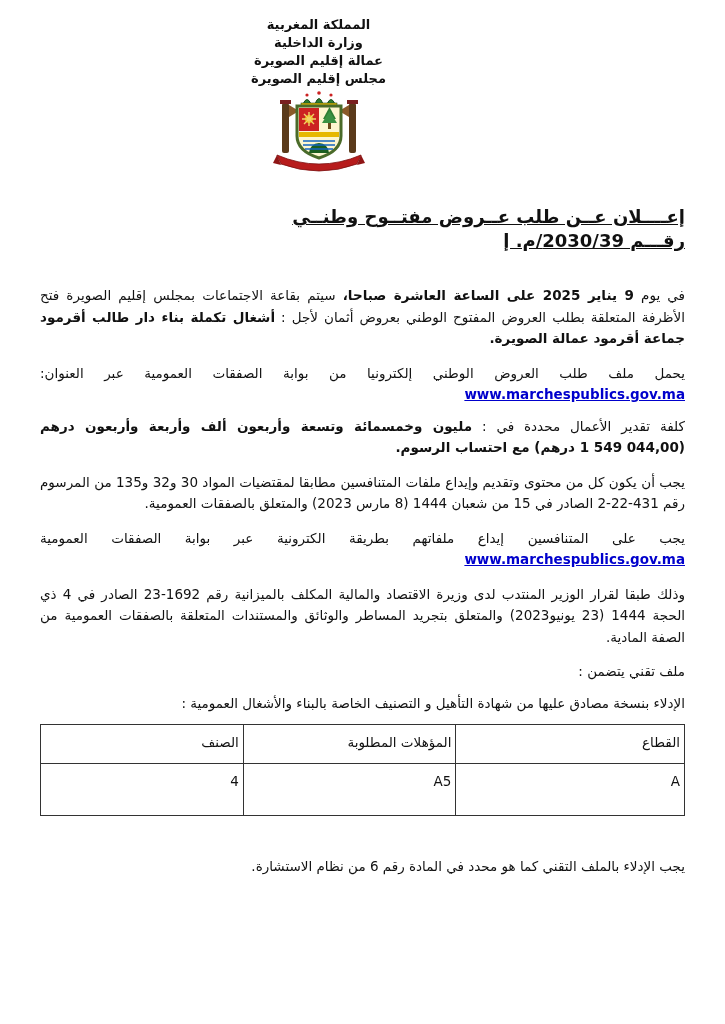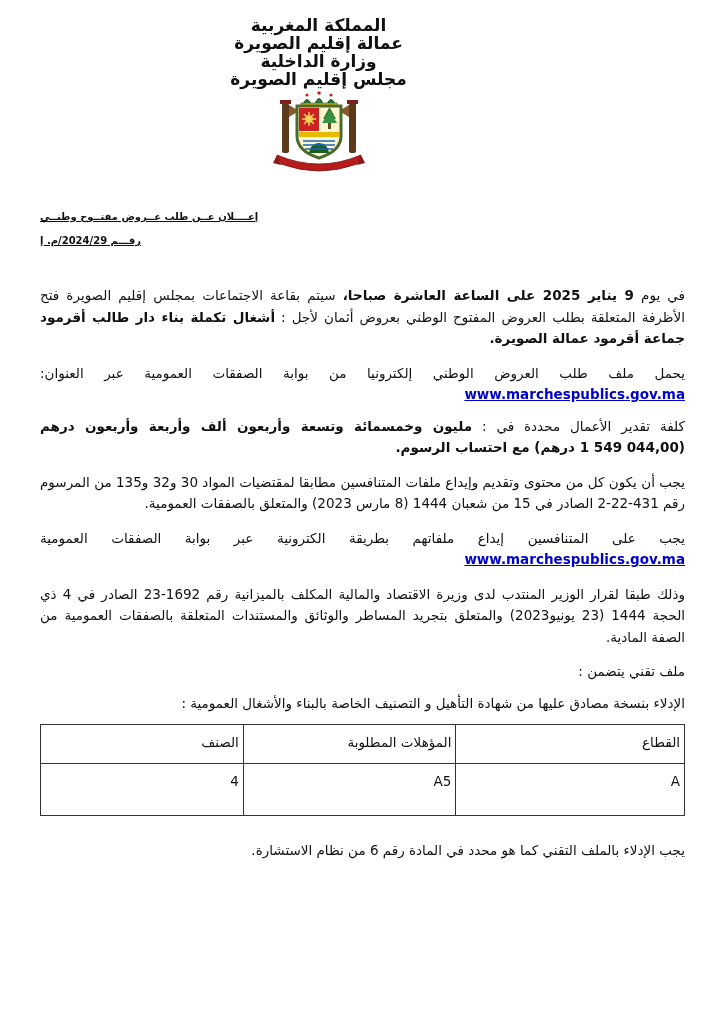--- a/index.html
+++ b/index.html
@@ -5,51 +5,51 @@
   html,body { margin:0; padding:0; background:#888; }
   .page {
     width:725px; height:1024px; margin:0 auto; background:#ffffff;
     direction:rtl; color:#111;
     font-family:"DejaVu Sans", sans-serif;
     padding:16px 40px 0; box-sizing:border-box;
     position:relative; overflow:hidden;
   }
   .gov-header {
     width:300px; margin:0 auto; transform:translateX(-44px);
-    text-align:center; font-weight:bold; font-size:17px; line-height:18px;
+    text-align:center; font-weight:bold; font-size:13px; line-height:18px;
   }
   .gov-header div { white-space:nowrap; }
   .emblem-wrap { width:300px; margin:3px auto 0; transform:translateX(-44px); text-align:center; }
   .doc-title {
-    text-align:left; font-weight:bold; font-size:10px; line-height:24px;
+    text-align:right; font-weight:bold; font-size:18px; line-height:24px;
     margin-top:24px;
   }
   .doc-title .ul { text-decoration:underline; }
   .body-text { margin-top:32px; font-size:13.5px; line-height:21.5px; }
   .para { margin:0 0 13px; text-align:justify; }
   .tight { margin-bottom:10px; }
   .b { font-weight:bold; }
   .doc-link { color:#0000cc; font-weight:bold; text-decoration:underline; cursor:pointer; }
   .ltr-num { direction:ltr; unicode-bidi:embed; }
   table.qual { border-collapse:collapse; width:100%; margin:9px 0 0; font-size:13.5px; }
   .qual th, .qual td { border:1px solid #333; text-align:right; font-weight:normal; }
   .qual th { padding:7px 4px 9px; }
   .qual td { padding:7px 4px 23px; }
   .col-a { width:35.5%; } .col-b { width:33%;margin-left:48px; } .col-c { width:31.5%; }
-  .note { margin-top:24px; text-align:right; }
+  .note { margin-top:40px; text-align:right; }
 </style>
 </head>
 <body>
 
 <div class="page">
 
   <div class="gov-header">
     <div>المملكة المغربية</div>
+    <div>وزارة الداخلية</div>
     <div>عمالة إقليم الصويرة</div>
-    <div>وزارة الداخلية</div>
     <div>مجلس إقليم الصويرة</div>
   </div>
 
   <div class="emblem-wrap">
     <svg width="108" height="86" viewBox="0 0 108 86">
 
       <rect x="17" y="12" width="7" height="50" rx="2" fill="#5a3a1a"></rect>
       <rect x="84" y="12" width="7" height="50" rx="2" fill="#5a3a1a"></rect>
       <rect x="15" y="9" width="11" height="4" fill="#7a2020"></rect>
       <rect x="82" y="9" width="11" height="4" fill="#7a2020"></rect>
@@ -86,21 +86,21 @@
       <g>
         <path d="M12 64 q42 18 84 0 l-4 9 q-38 14 -76 0 Z" fill="#b71c1c" stroke="#7a1010" stroke-width="0.8"></path>
         <path d="M12 64 l-4 8 8 2 Z" fill="#8f1515"></path>
         <path d="M96 64 l4 8 -8 2 Z" fill="#8f1515"></path>
       </g>
     </svg>
   </div>
 
   <div class="doc-title">
     <div class="ul">إعــــلان عــن طلب عــروض مفتــوح وطنــي</div>
-    <div class="ul">رقـــم 2024/29/م. إ</div>
+    <div class="ul">رقـــم 2030/39/م. إ</div>
   </div>
 
   <div class="body-text">
 
     <p class="para"><span>في يوم </span><span class="b">9 يناير 2025 على الساعة العاشرة صباحا،</span><span> سيتم بقاعة الاجتماعات بمجلس إقليم الصويرة فتح الأظرفة المتعلقة بطلب العروض المفتوح الوطني بعروض أثمان لأجل : </span><span class="b">أشغال تكملة بناء دار طالب أقرمود جماعة أقرمود عمالة الصويرة.</span></p>
 
     <p class="para tight"><span>يحمل ملف طلب العروض الوطني إلكترونيا من بوابة الصفقات العمومية عبر العنوان: </span><a class="doc-link ltr-num">www.marchespublics.gov.ma</a></p>
 
 
     <p class="para"><span>كلفة تقدير الأعمال محددة في : </span><span class="b">مليون وخمسمائة وتسعة وأربعون ألف وأربعة وأربعون درهم (1&nbsp;549&nbsp;044,00 درهم) مع احتساب الرسوم.</span></p>

